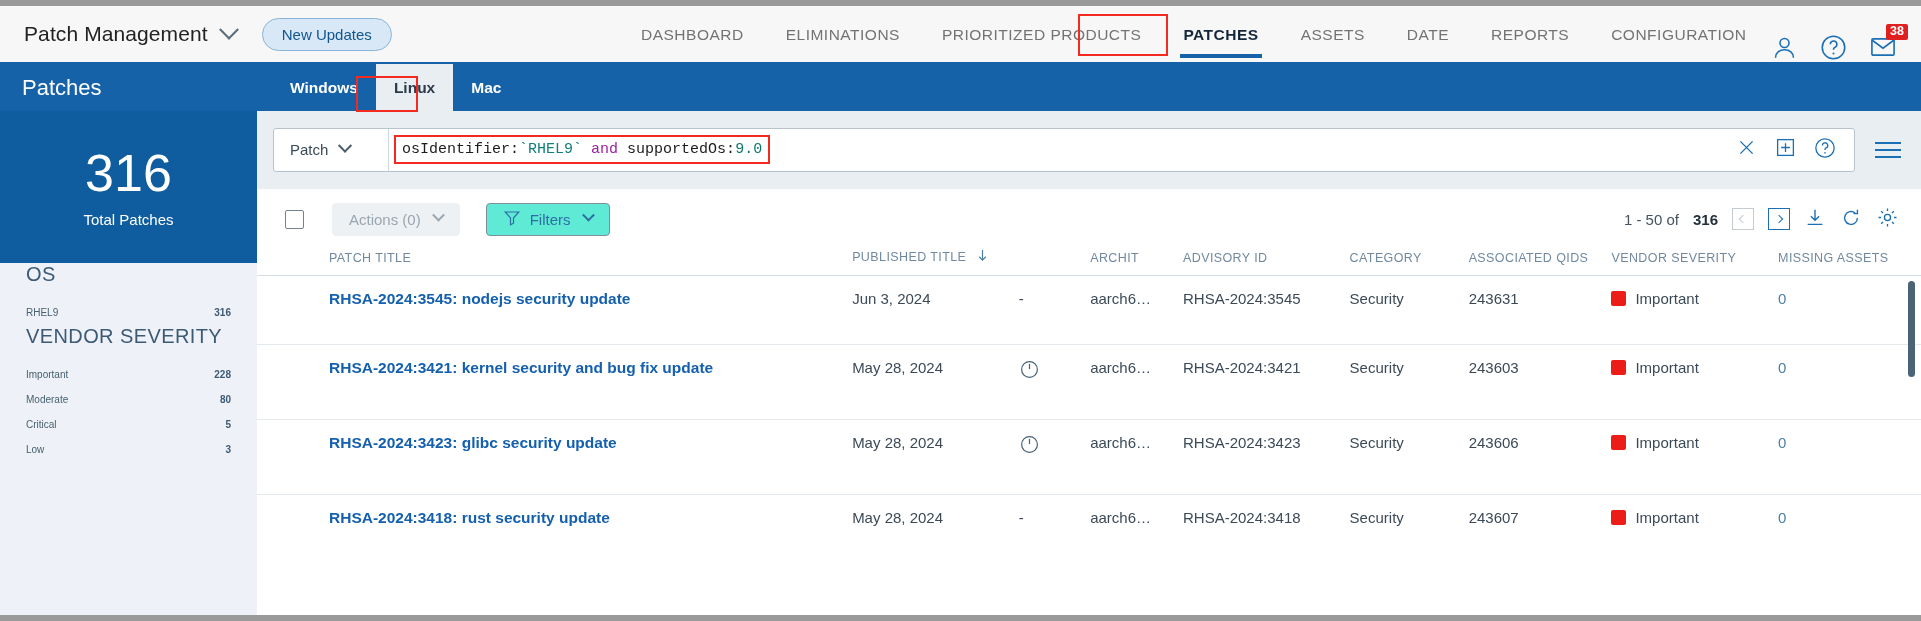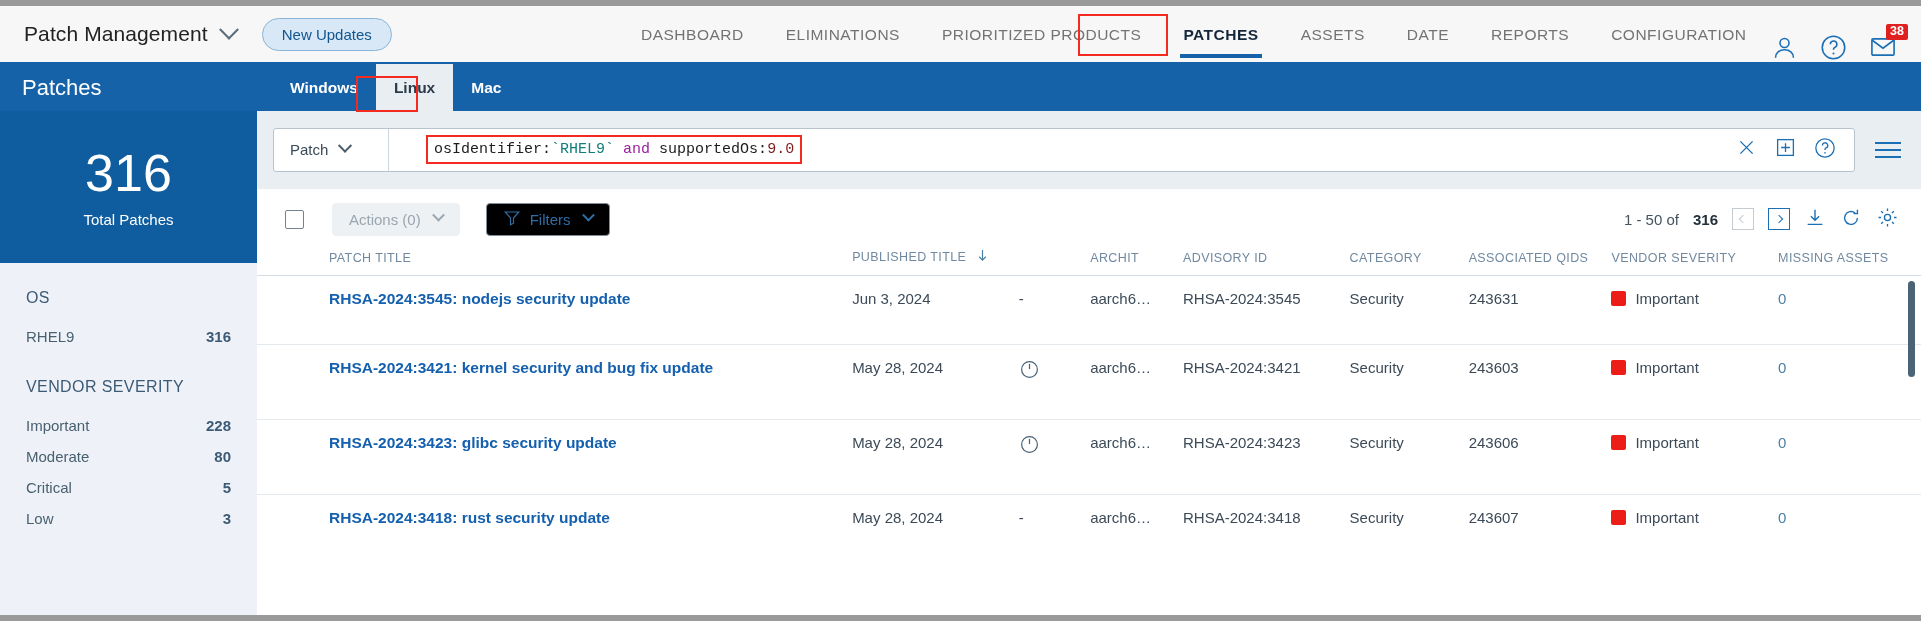--- a/index.html
+++ b/index.html
@@ -133,27 +133,27 @@
     height: 152px;
     background: #0f5c9e;
     display: flex; flex-direction: column;
     align-items: center; justify-content: center;
     color: #ffffff;
   }
   .kpi-num { font-size: 52px; font-weight: 300; line-height: 1.05; }
   .kpi-label { font-size: 15px; margin-top: 10px; }
   .facet { padding: 0 26px; }
   .facet-title {
-    color: #3d5a75; font-size: 16px; letter-spacing: .4px;
-    margin-top: 26px; margin-bottom: 14px;
+    color: #3d5a75; font-size: 20px; letter-spacing: .4px;
+    margin-bottom: 14px;
   }
   .facet-row {
     display: flex; justify-content: space-between;
     align-items: flex-end;
-    font-size: 15px; color: #48606f;
+    font-size: 10px; color: #48606f;
     padding: 7px 0;
   }
   .facet-row .v { font-weight: bold; color: #3d5a75; }
 
   
   .main { flex: 1; display: flex; flex-direction: column; min-width: 0; background:#ffffff; }
 
   .searchzone {
     background: #e9eef2;
     padding: 13px 16px 14px 16px;
@@ -161,21 +161,20 @@
     display: flex; align-items: center;
   }
   .searchbar {
     flex: 1;
     height: 44px;
     background: #ffffff;
     border: 1px solid #b9c3cc;
     border-radius: 3px;
     display: flex; align-items: stretch;
     min-width: 0;
-    gap: 32px;
   }
   .scope {
     width: 115px; flex: 0 0 115px;
     display: flex; align-items: center; gap: 10px;
     padding-left: 16px;
     border-right: 1px solid #cdd6de;
     font-size: 15px; color: #3a4a58;
   }
   .scope .chev { margin-left: 2px; width: 10px; height: 10px; border-color:#4a5b6a; }
   .qwrap {
@@ -185,21 +184,21 @@
   .query {
     position: relative;
     font-family: "Liberation Mono", monospace;
     font-size: 15px;
     padding: 3px 5px;
     white-space: nowrap;
   }
   .query .k { color: #1c1c1c; }
   .query .s { color: #12807a; }
   .query .op { color: #9b1fa0; }
-  .query .n { color: #7f1d1d; }
+  .query .n { color: #0f766e; }
   .qbox {
     position: absolute;
     left: -3px; right: -3px; top: -3px; bottom: -3px;
     border: 2px solid #f4291f;
   }
   .searchicons {
     display: flex; align-items: center; gap: 18px;
     padding: 0 18px 0 10px;
     color: #1b6fb5;
   }
@@ -228,21 +227,21 @@
     font-size: 15px;
     white-space: nowrap;
   }
   .btn-actions {
     margin-left: 28px;
     background: #eef1f4; color: #9aa6b0;
     border: 1px solid #eef1f4;
   }
   .btn-filters {
     margin-left: 26px;
-    background: #000000; color: #2e6ea5;
+    background: #5eead4; color: #2e6ea5;
     border: 1px solid #7f8f9c;
   }
   .pager {
     margin-left: auto;
     display: flex; align-items: center; gap: 14px;
     font-size: 15px; color: #45535f;
   }
   .pager b { color:#22303c; }
   .pgbtn {
     width: 22px; height: 22px;

